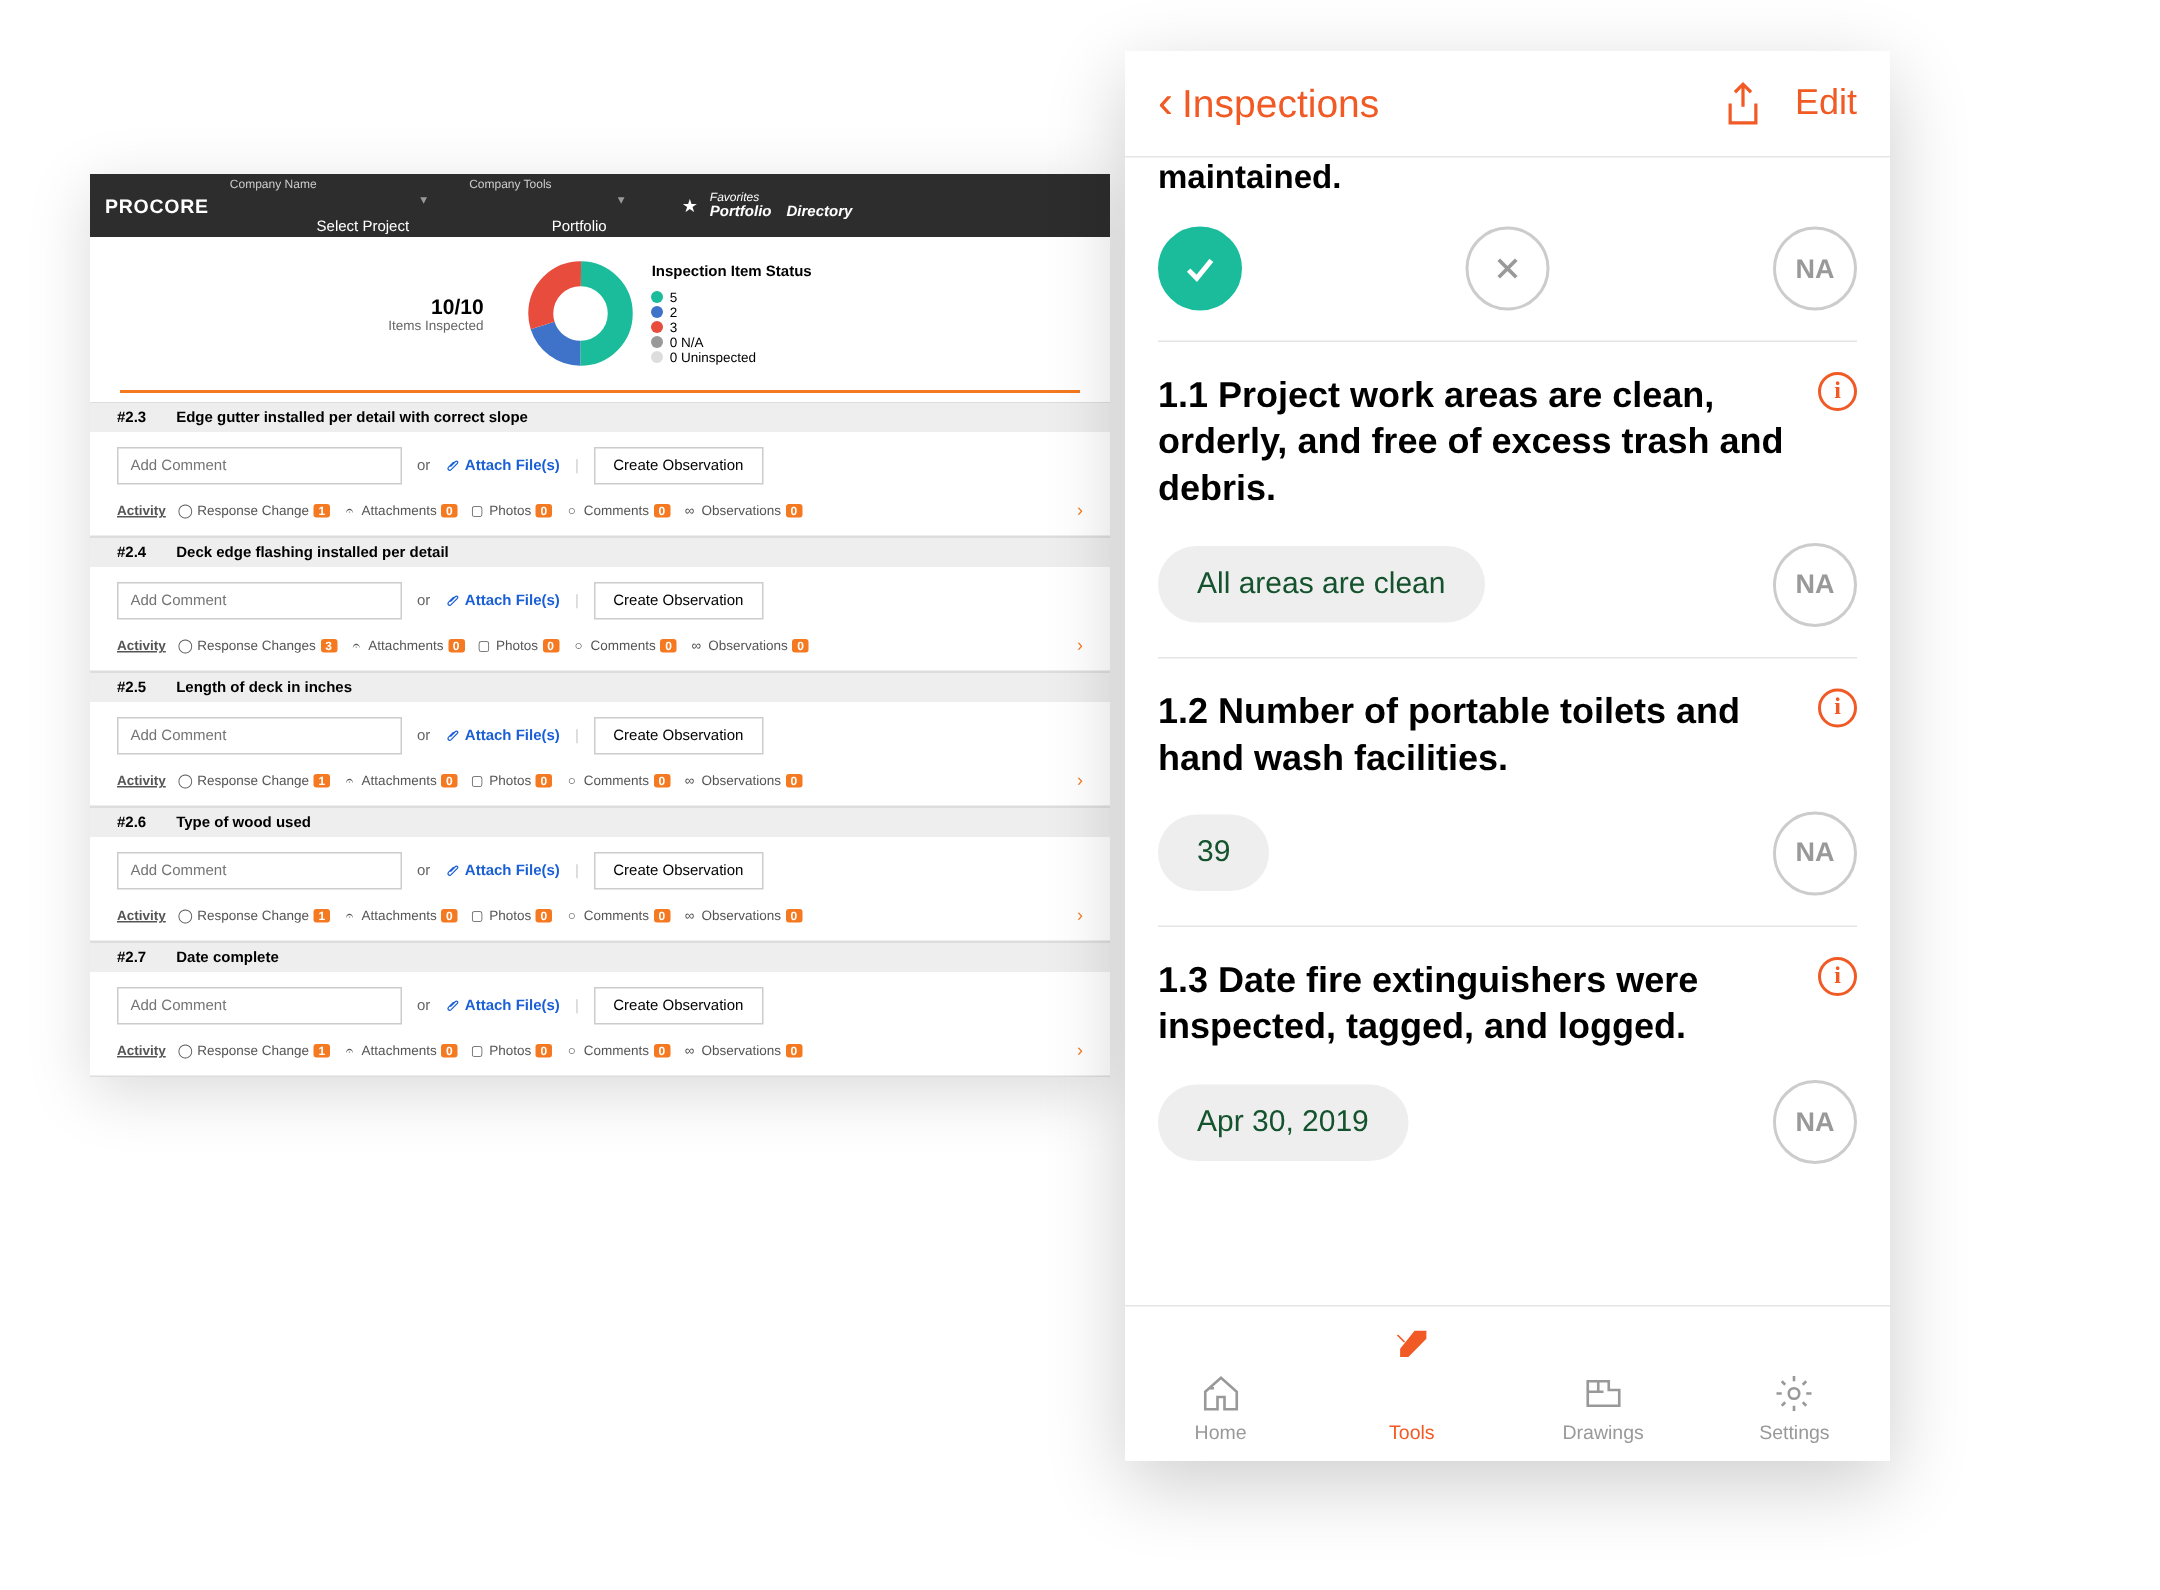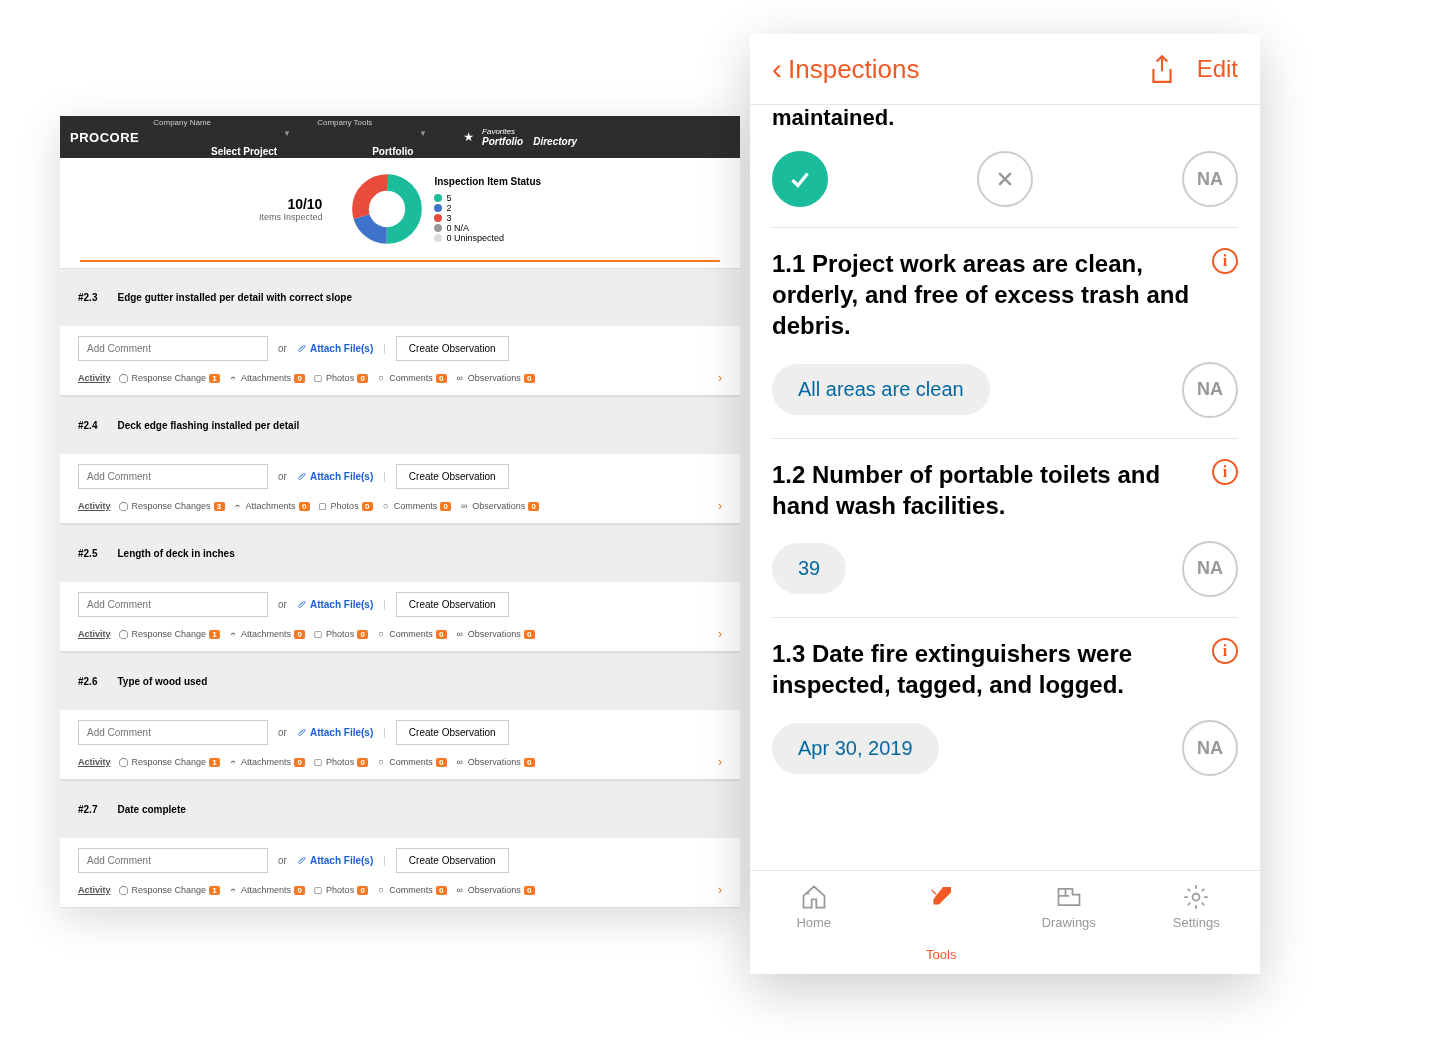--- a/index.html
+++ b/index.html
@@ -4,42 +4,42 @@
 <style>
 * { margin: 0; padding: 0; box-sizing: border-box; font-family: -apple-system, BlinkMacSystemFont, "Segoe UI", Helvetica, Arial, sans-serif; }
 body { background: #fff; width: 1440px; height: 1060px; position: relative; overflow: hidden; }
 
 
 .desktop-window { position: absolute; left: 60px; top: 116px; width: 680px; background: #fff; box-shadow: 0 10px 40px rgba(0,0,0,0.15); }
 .desk-header { background: #2d2d2d; color: #fff; display: flex; align-items: center; padding: 0 10px; height: 42px; font-size: 10px; }
 .desk-logo { font-weight: 700; font-size: 13px; letter-spacing: 0.5px; margin-right: 14px; }
 .desk-dd { margin-right: 20px; display: flex; flex-direction: row; position: relative; }
 .desk-dd-lbl { font-size: 8px; color: #ccc; }
-.desk-dd-val { font-weight: 700; font-size: 10px; margin-top: 28px; }
+.desk-dd-val { font-weight: 400; font-size: 10px; margin-top: 28px; }
 .desk-dd::after { content: "▾"; position: absolute; right: -12px; top: 10px; color: #999; font-size: 9px; }
 .desk-fav { display: flex; align-items: center; gap: 8px; margin-left: 30px; }
 .star { color: #fff; font-size: 12px; }
 .fav-col { display: flex; flex-direction: column; font-size: 8px; font-style: italic; }
 .fav-links { display: flex; gap: 10px; font-weight: 700; font-size: 10px; }
 
 .desk-summary { padding: 16px 20px; display: flex; align-items: center; justify-content: center; gap: 30px; }
 .summary-count { text-align: right; }
 .summary-count .big { font-weight: 700; font-size: 14px; }
 .summary-count .lbl { font-size: 9px; color: #666; }
 .donut-wrap { display: flex; align-items: center; gap: 12px; }
 .donut { width: 70px; height: 70px; }
 .legend { display: flex; flex-direction: column; gap: 2px; font-size: 9px; }
 .leg-title { font-weight: 700; font-size: 10px; margin-bottom: 4px; }
 .leg-item { display: flex; align-items: center; gap: 4px; }
 .leg-dot { width: 8px; height: 8px; border-radius: 50%; }
 
 .orange-line { height: 2px; background: #f47920; margin: 0 20px 6px; }
 
 .insp-row { border-top: 1px solid #ddd; }
-.insp-head { background: #eee; padding: 23px 18px; display: flex; gap: 20px; font-size: 10px; font-weight: 700; }
+.insp-head { background: #eee; padding: 4px 18px; display: flex; gap: 20px; font-size: 10px; font-weight: 700; }
 .insp-body { padding: 10px 18px; display: flex; align-items: center; gap: 10px; font-size: 10px; }
 .comment-input { border: 1px solid #ccc; padding: 6px 8px; width: 190px; font-size: 10px; color: #aaa; }
 .or { color: #666; }
 .attach { color: #1a5fd6; font-weight: 700; display: flex; align-items: center; gap: 3px; }
 .pipe { color: #ccc; }
 .create-btn { border: 1px solid #ccc; background: #fff; padding: 6px 12px; font-size: 10px; }
 .activity { padding: 0 18px 10px; display: flex; align-items: center; gap: 8px; font-size: 9px; color: #555; border-bottom: 1px solid #ddd; }
 .act-lbl { font-weight: 700; text-decoration: underline; }
 .act-item { display: flex; align-items: center; gap: 3px; }
 .badge { background: #f47920; color: #fff; font-weight: 700; padding: 0 3px; border-radius: 2px; font-size: 8px; min-width: 11px; text-align: center; }
@@ -55,25 +55,25 @@
 .share-icon { width: 26px; height: 30px; }
 
 .mob-content { flex: 1; overflow: hidden; padding: 0 22px; }
 .mob-item { padding: 20px 0; border-bottom: 1px solid #e5e5e5; }
 .mob-item-head { display: flex; align-items: flex-start; gap: 12px; margin-bottom: 20px; }
 .mob-item-title { font-size: 24px; font-weight: 700; line-height: 1.3; flex: 1; }
 .info-icon { width: 26px; height: 26px; border: 2px solid #f15a24; border-radius: 50%; color: #f15a24; display: flex; align-items: center; justify-content: center; font-size: 16px; font-weight: 700; font-family: serif; flex-shrink: 0; }
 .mob-controls { display: flex; align-items: center; gap: 18px; justify-content: space-between; }
 .circ-btn { width: 56px; height: 56px; border-radius: 50%; border: 2px solid #ccc; background: #fff; display: flex; align-items: center; justify-content: center; font-size: 18px; color: #999; font-weight: 600; }
 .circ-btn.pass { background: #1abc9c; border-color: #1abc9c; color: #fff; }
-.pill { background: #eee; border-radius: 30px; padding: 14px 26px; font-size: 20px; color: #0369a1; }
+.pill { background: #eee; border-radius: 30px; padding: 14px 26px; font-size: 20px; color: #14532d; }
 .trunc-title { font-size: 22px; font-weight: 700; margin-bottom: 20px; }
 
 .mob-tab { display: flex; border-top: 1px solid #e5e5e5; }
-.tab-item { flex: 1; display: flex; flex-direction: column; align-items: center; gap: 4px; padding: 12px 0; font-size: 13px; color: #999; }
+.tab-item { flex: 1; display: flex; flex-direction: column; align-items: center; gap: 4px; padding: 12px 0; font-size: 13px; color: #999; justify-content: flex-end; }
 .tab-item.active { color: #f15a24; gap: 36px; }
 .tab-icon { width: 28px; height: 28px; }
 </style>
 </head>
 <body>
 
 <div class="desktop-window">
   <div class="desk-header">
     <div class="desk-logo">PROCORE</div>
     <div class="desk-dd">

